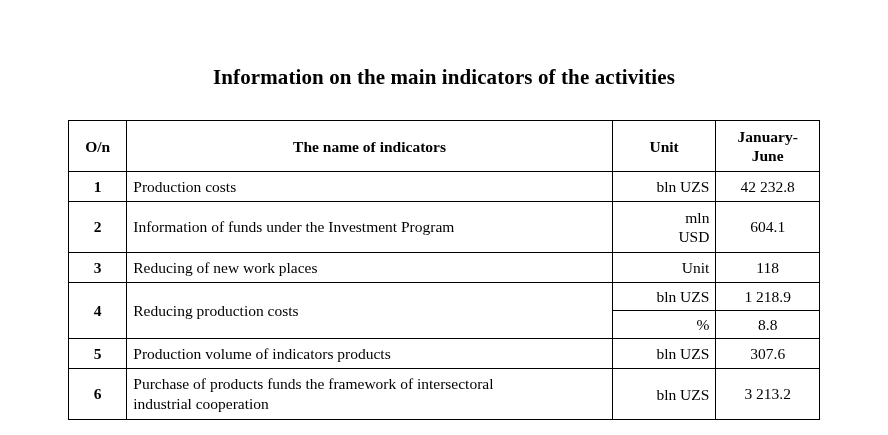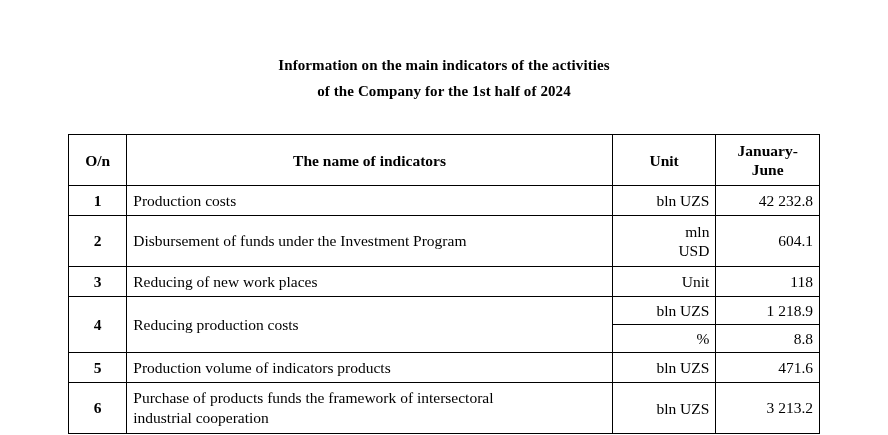--- a/index.html
+++ b/index.html
@@ -16,23 +16,23 @@
   }
   .page {
     position: relative;
     width: 888px;
     height: 435px;
     box-sizing: border-box;
   }
   .title {
     text-align: center;
     font-weight: bold;
-    font-size: 15px;
+    font-size: 21px;
     line-height: 26px;
-    margin: 0;
+    margin: 12px;
     padding-top: 52px;
     letter-spacing: 0.1px;
   }
   .title-line {
     display: block;
   }
   .table-wrap {
     padding: 0 68px;
     margin-top: 30px;
   }
@@ -66,38 +66,37 @@
   td.name {
     text-align: left;
     padding-left: 10px;
     line-height: 20px;
   }
   td.unit {
     text-align: right;
     line-height: 19px;
   }
   td.value {
-    text-align: right;
+    text-align: center;
   }
   tr.r1 td { height: 25px; }
   tr.r2 td { height: 46px; }
   tr.r3 td { height: 25px; }
   tr.r4a td { height: 23px; }
   tr.r4b td { height: 23px; }
   tr.r5 td { height: 25px; }
   tr.r6 td { height: 46px; }
 </style>
 </head>
 <body>
 
 <div class="page">
 
   <div class="title">
     <span class="title-line">Information on the main indicators of the activities</span>
-    <span class="title-line">of the Company for the 1st half of 2024</span>
   </div>
 
   <div class="table-wrap">
     <table class="indicators">
       <colgroup>
         <col class="c-no">
         <col class="c-name">
         <col class="c-unit">
         <col class="c-value">
       </colgroup>
@@ -116,21 +115,21 @@
 
         <tr class="r1">
           <td class="no">1</td>
           <td class="name">Production costs</td>
           <td class="unit">bln UZS</td>
           <td class="value">42 232.8</td>
         </tr>
 
         <tr class="r2">
           <td class="no">2</td>
-          <td class="name">Disbursement of funds under the Investment Program</td>
+          <td class="name">Information of funds under the Investment Program</td>
           <td class="unit">
             <span>mln</span><br>
             <span>USD</span>
           </td>
           <td class="value">604.1</td>
         </tr>
 
         <tr class="r3">
           <td class="no">3</td>
           <td class="name">Reducing of new work places</td>
@@ -146,21 +145,21 @@
         </tr>
         <tr class="r4b">
           <td class="unit">%</td>
           <td class="value">8.8</td>
         </tr>
 
         <tr class="r5">
           <td class="no">5</td>
           <td class="name">Production volume of indicators products</td>
           <td class="unit">bln UZS</td>
-          <td class="value">471.6</td>
+          <td class="value">307.6</td>
         </tr>
 
         <tr class="r6">
           <td class="no">6</td>
           <td class="name">
             <span>Purchase of products funds the framework of intersectoral</span><br>
             <span>industrial cooperation</span>
           </td>
           <td class="unit">bln UZS</td>
           <td class="value">3 213.2</td>

